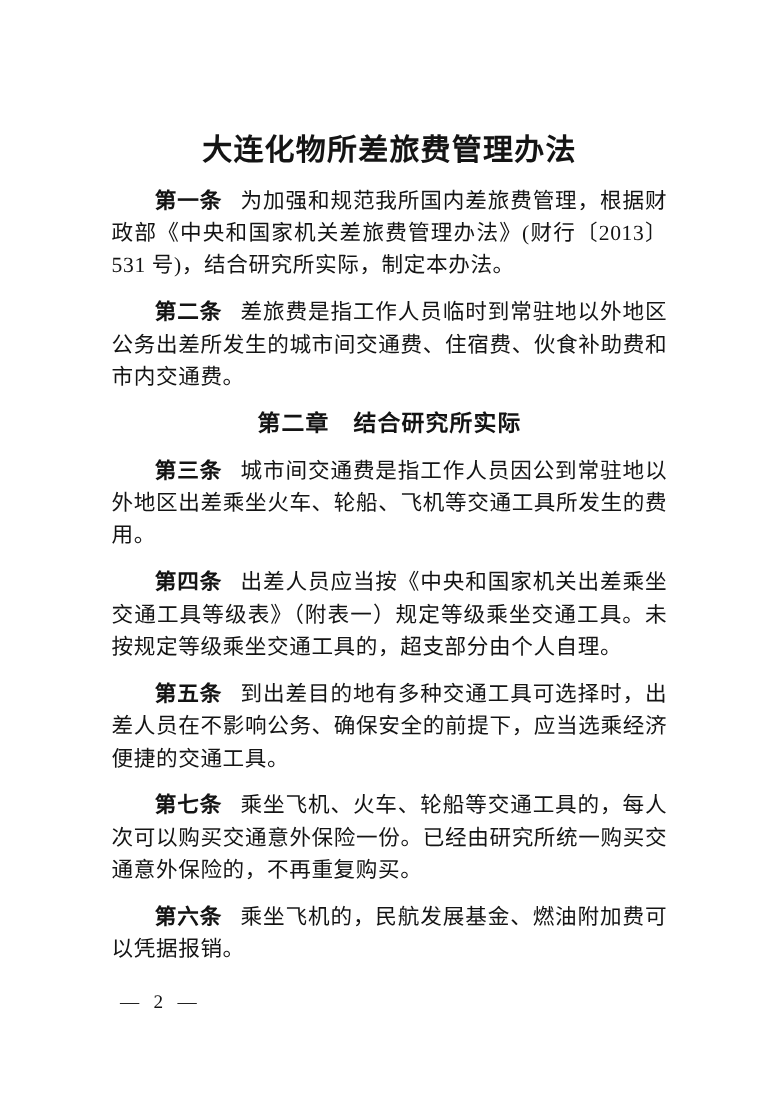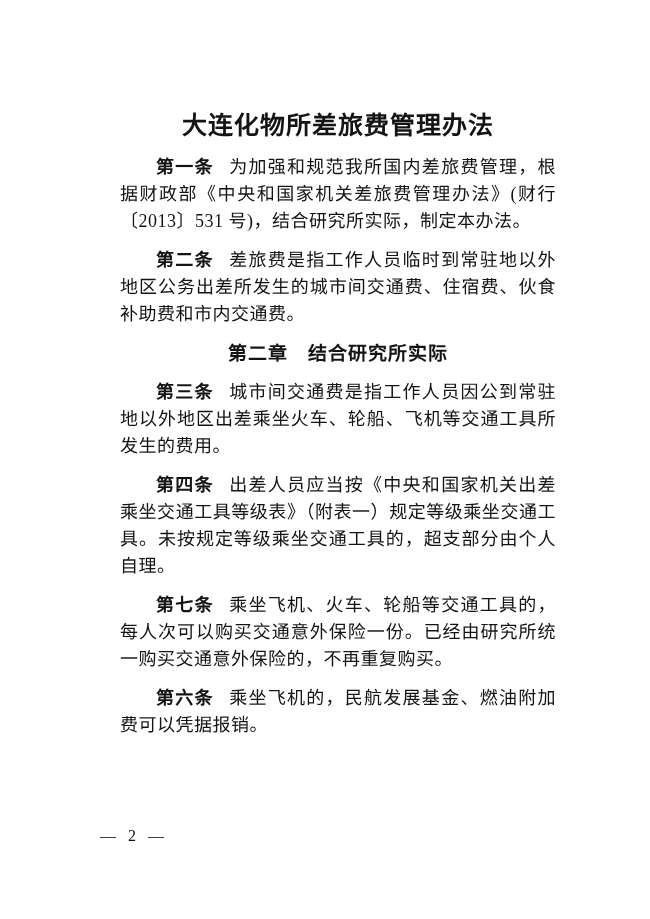--- a/index.html
+++ b/index.html
@@ -10,21 +10,21 @@
   .page {
     position: relative;
     width: 650px;
     height: 919px;
     margin: 0 auto;
     background: #ffffff;
     color: #141414;
     overflow: hidden;
   }
   .content {
-    padding: 110px 82px 0 108px;
+    padding: 110px 82px 0 81px;
   }
   .doc-title {
     margin: 0;
     text-align: center;
     font-family: "Liberation Serif", "DejaVu Serif", serif;
     font-weight: 700;
     font-size: 25px;
     line-height: 32px;
     letter-spacing: 1px;
     white-space: nowrap;
@@ -80,20 +80,21 @@
       <p class="article"><span class="article-label">第二条</span><span>差旅费是指工作人员临时到常驻地以外地区公务出差所发生的城市间交通费、住宿费、伙食补助费和市内交通费。</span></p>
     </section>
 
     <section class="chapter">
       <h2 class="chapter-heading">第二章　结合研究所实际</h2>
 
       <p class="article"><span class="article-label">第三条</span><span>城市间交通费是指工作人员因公到常驻地以外地区出差乘坐火车、轮船、飞机等交通工具所发生的费用。</span></p>
 
       <p class="article"><span class="article-label">第四条</span><span>出差人员应当按《中央和国家机关出差乘坐交通工具等级表》（附表一）规定等级乘坐交通工具。未按规定等级乘坐交通工具的，超支部分由个人自理。</span></p>
 
+      <p class="article"><span class="article-label">第五条</span><span>到出差目的地有多种交通工具可选择时，出差人员在不影响公务、确保安全的前提下，应当选乘经济便捷的交通工具。</span></p>
 
       <p class="article"><span class="article-label">第七条</span><span>乘坐飞机、火车、轮船等交通工具的，每人次可以购买交通意外保险一份。已经由研究所统一购买交通意外保险的，不再重复购买。</span></p>
 
       <p class="article"><span class="article-label">第六条</span><span>乘坐飞机的，民航发展基金、燃油附加费可以凭据报销。</span></p>
     </section>
 
 
   </div>
 
   <div class="page-number">— 2 —</div>

